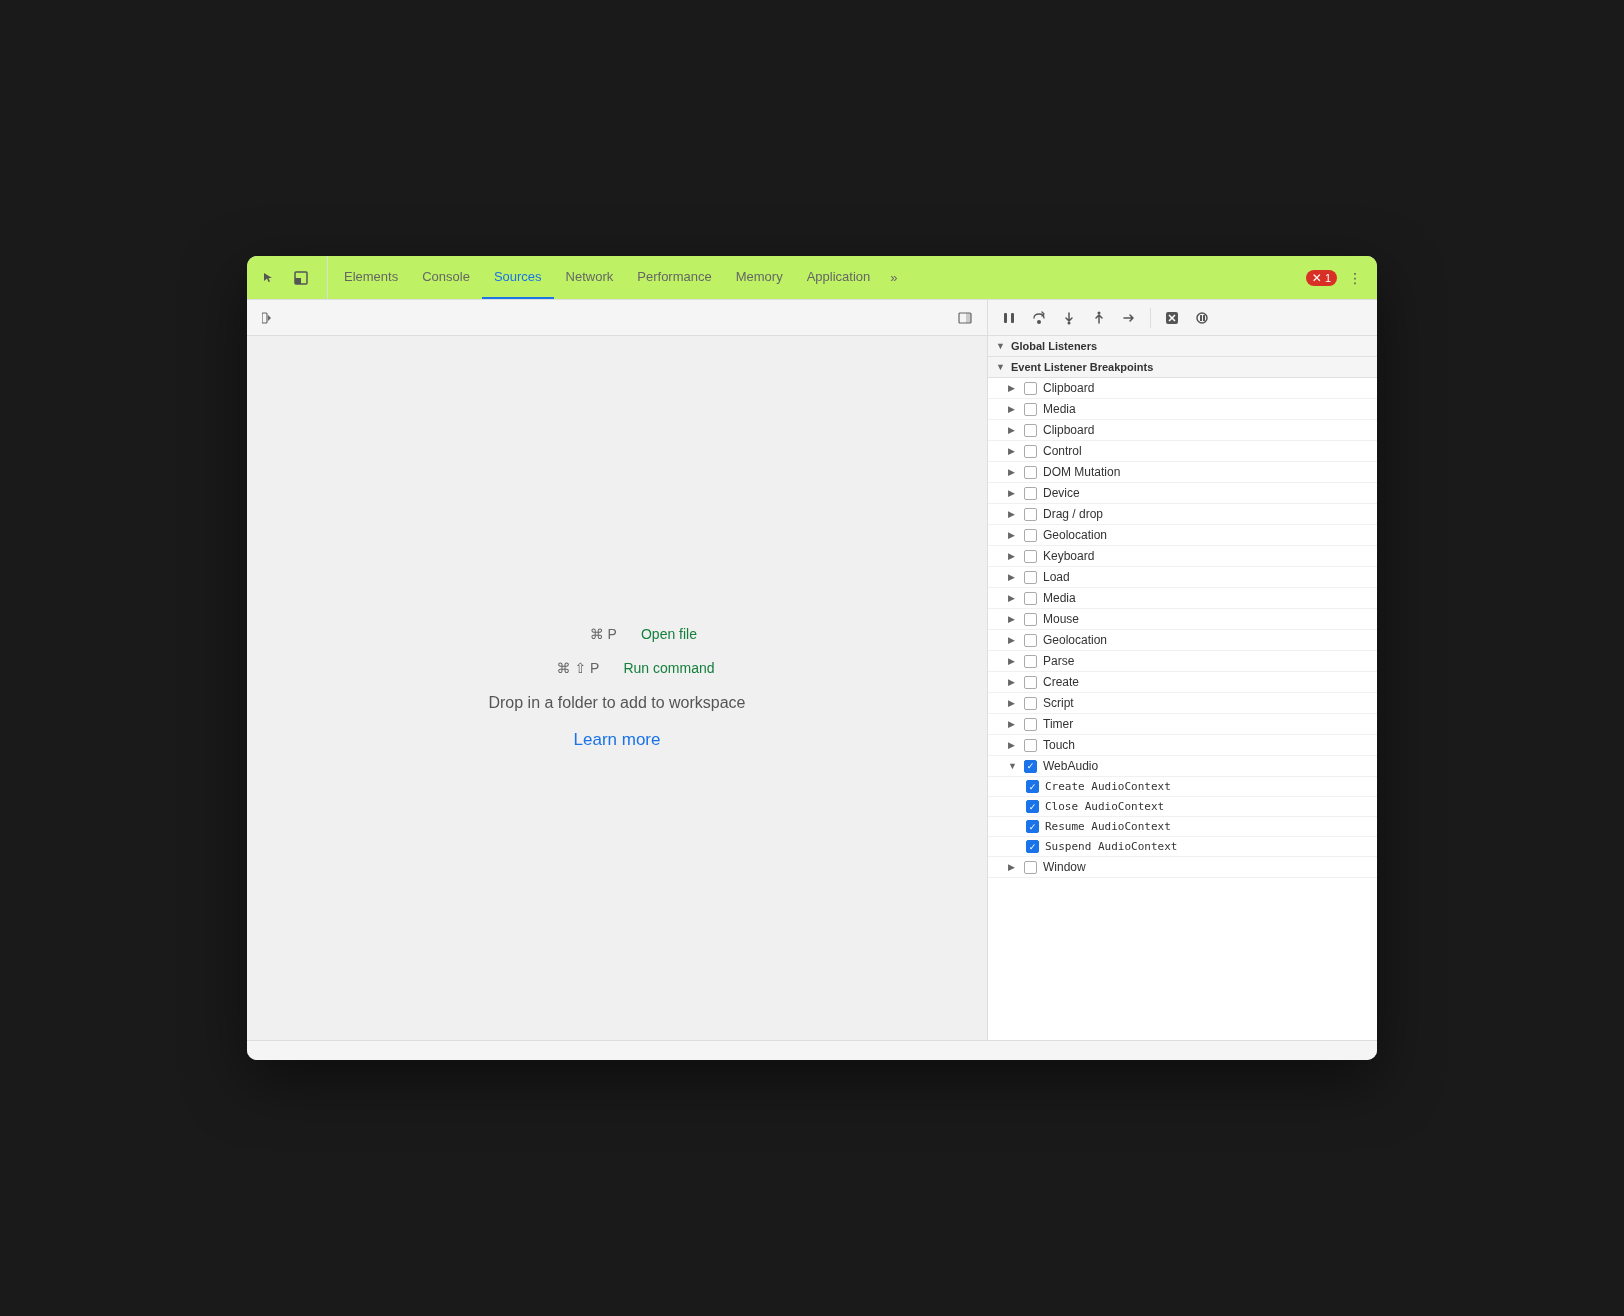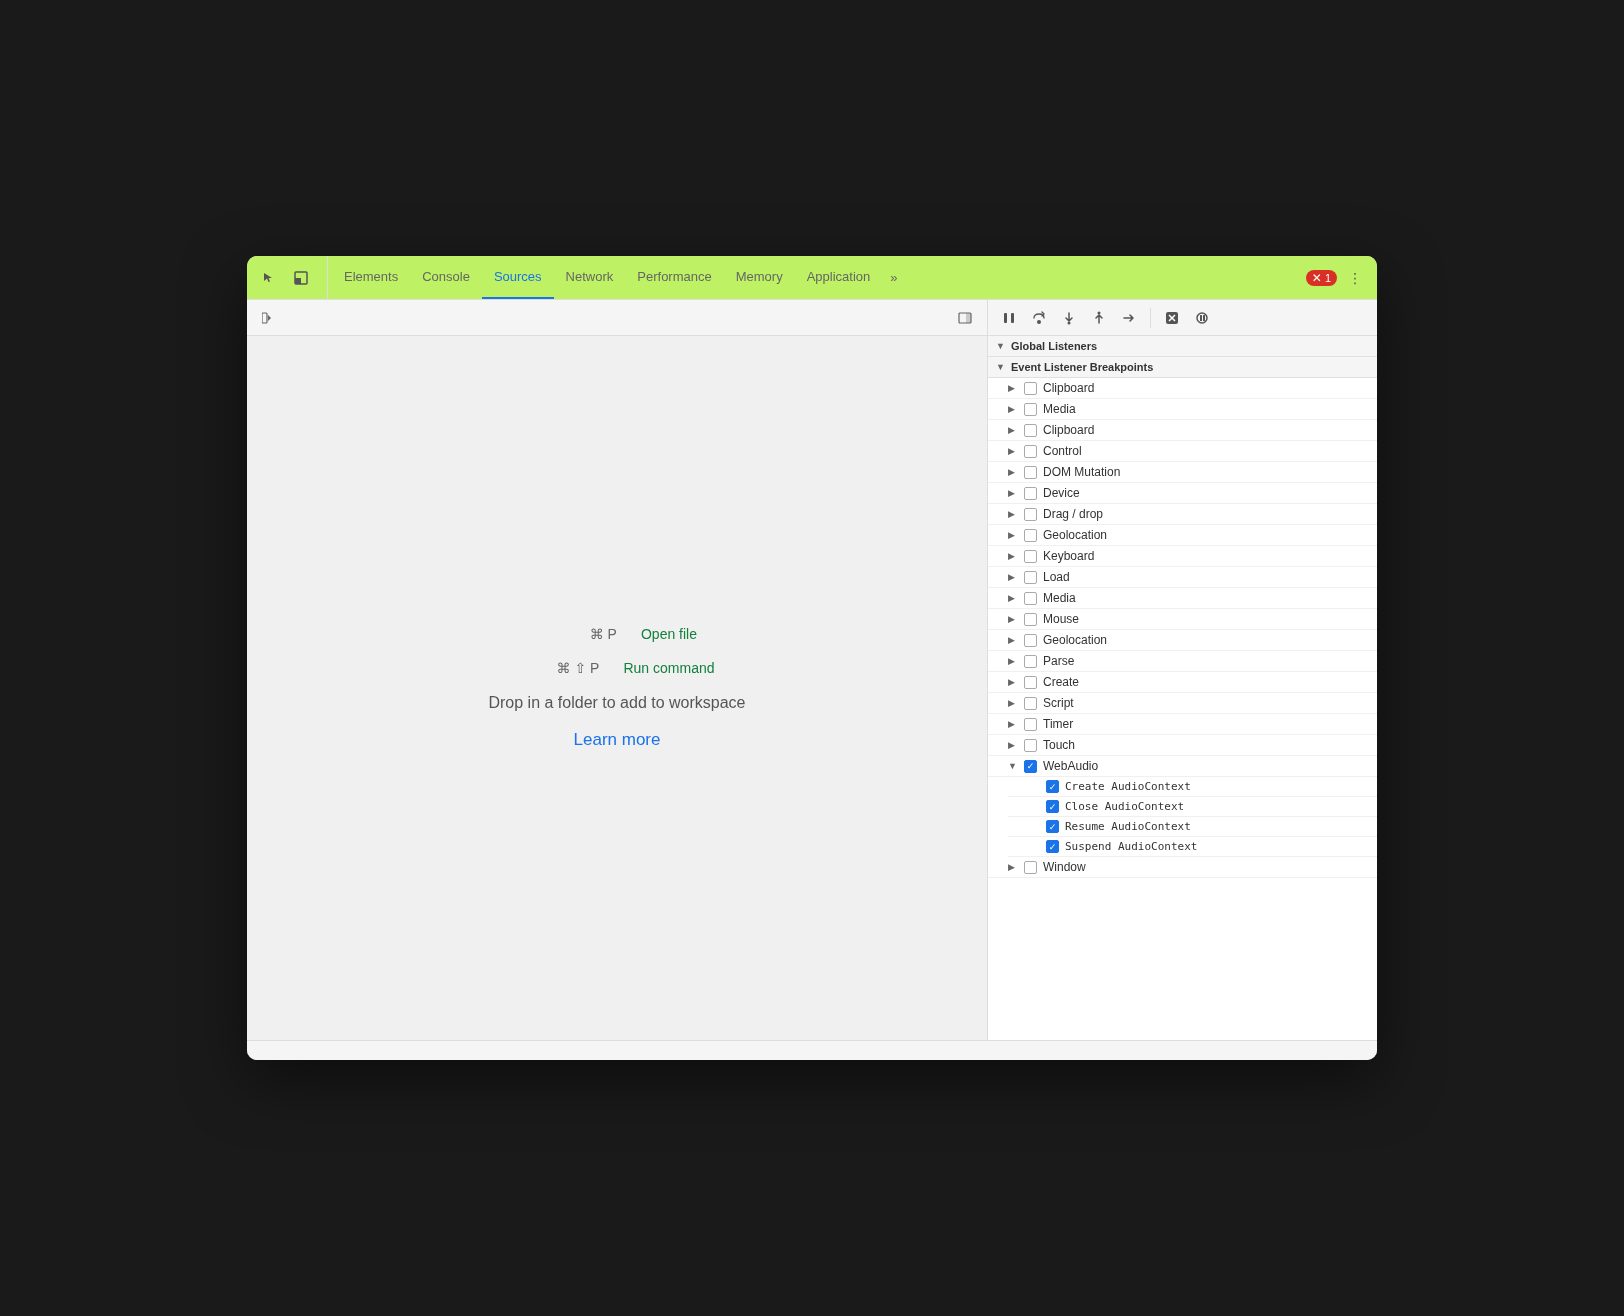--- a/index.html
+++ b/index.html
@@ -272,21 +272,20 @@
       color: #333;
     }
     
     .breakpoint-subitem {
       display: flex;
       align-items: flex-end;
       padding: 3px 8px 3px 38px;
       cursor: pointer;
       border-bottom: 1px solid #f0f0f0;
       gap: 6px;
-      margin-left: 20px;
     }
     .bp-label-mono {
       font-family: 'Menlo', 'Monaco', monospace;
       font-size: 11px;
       color: #333;
     }
     .status-bar {
       background: #f5f5f5;
       border-top: 1px solid #ddd;
       height: 20px;

